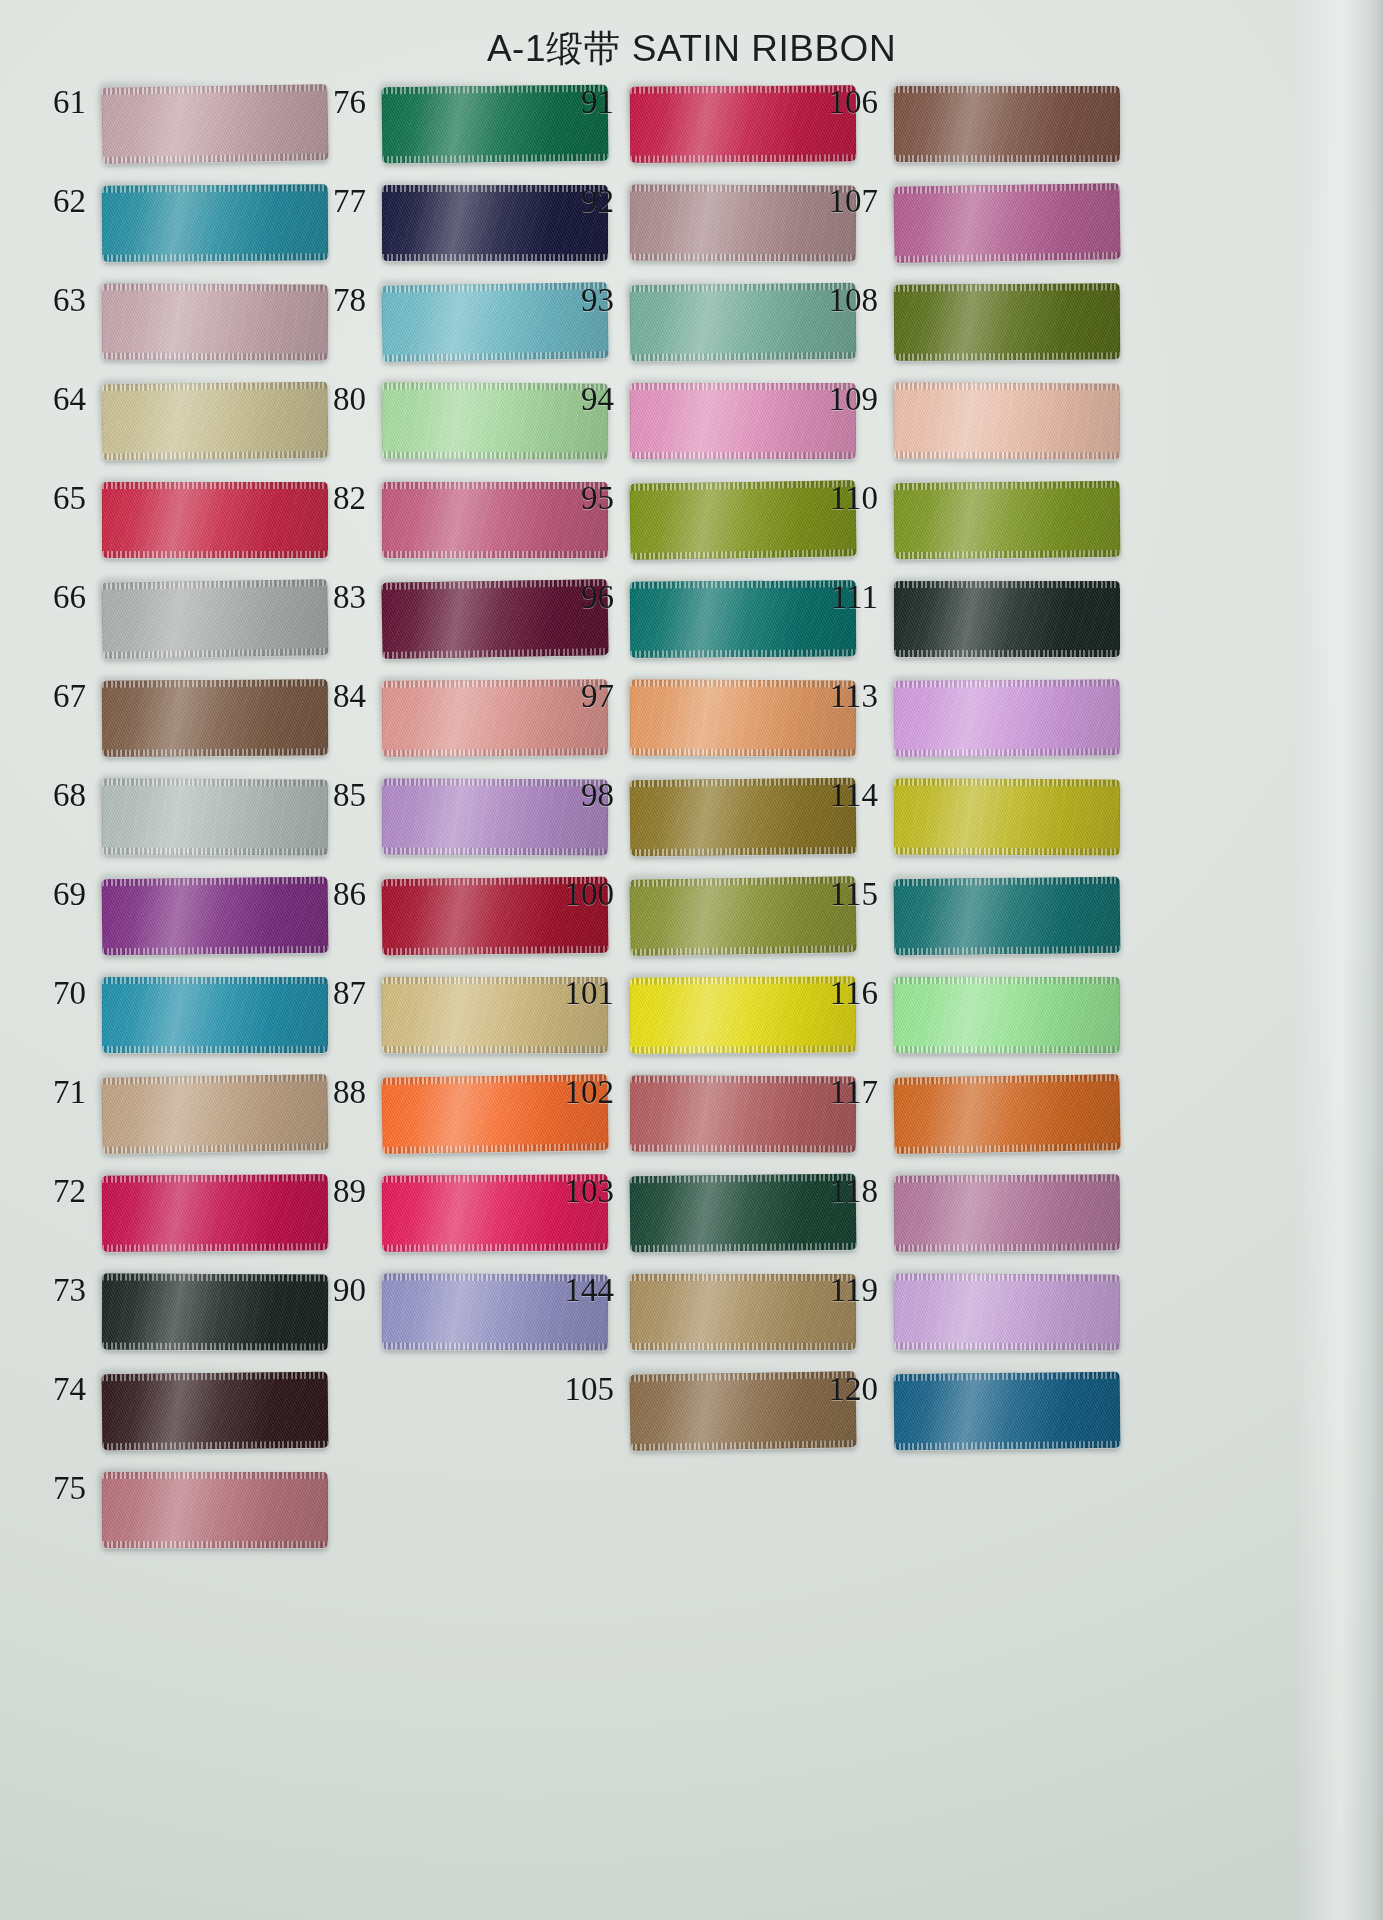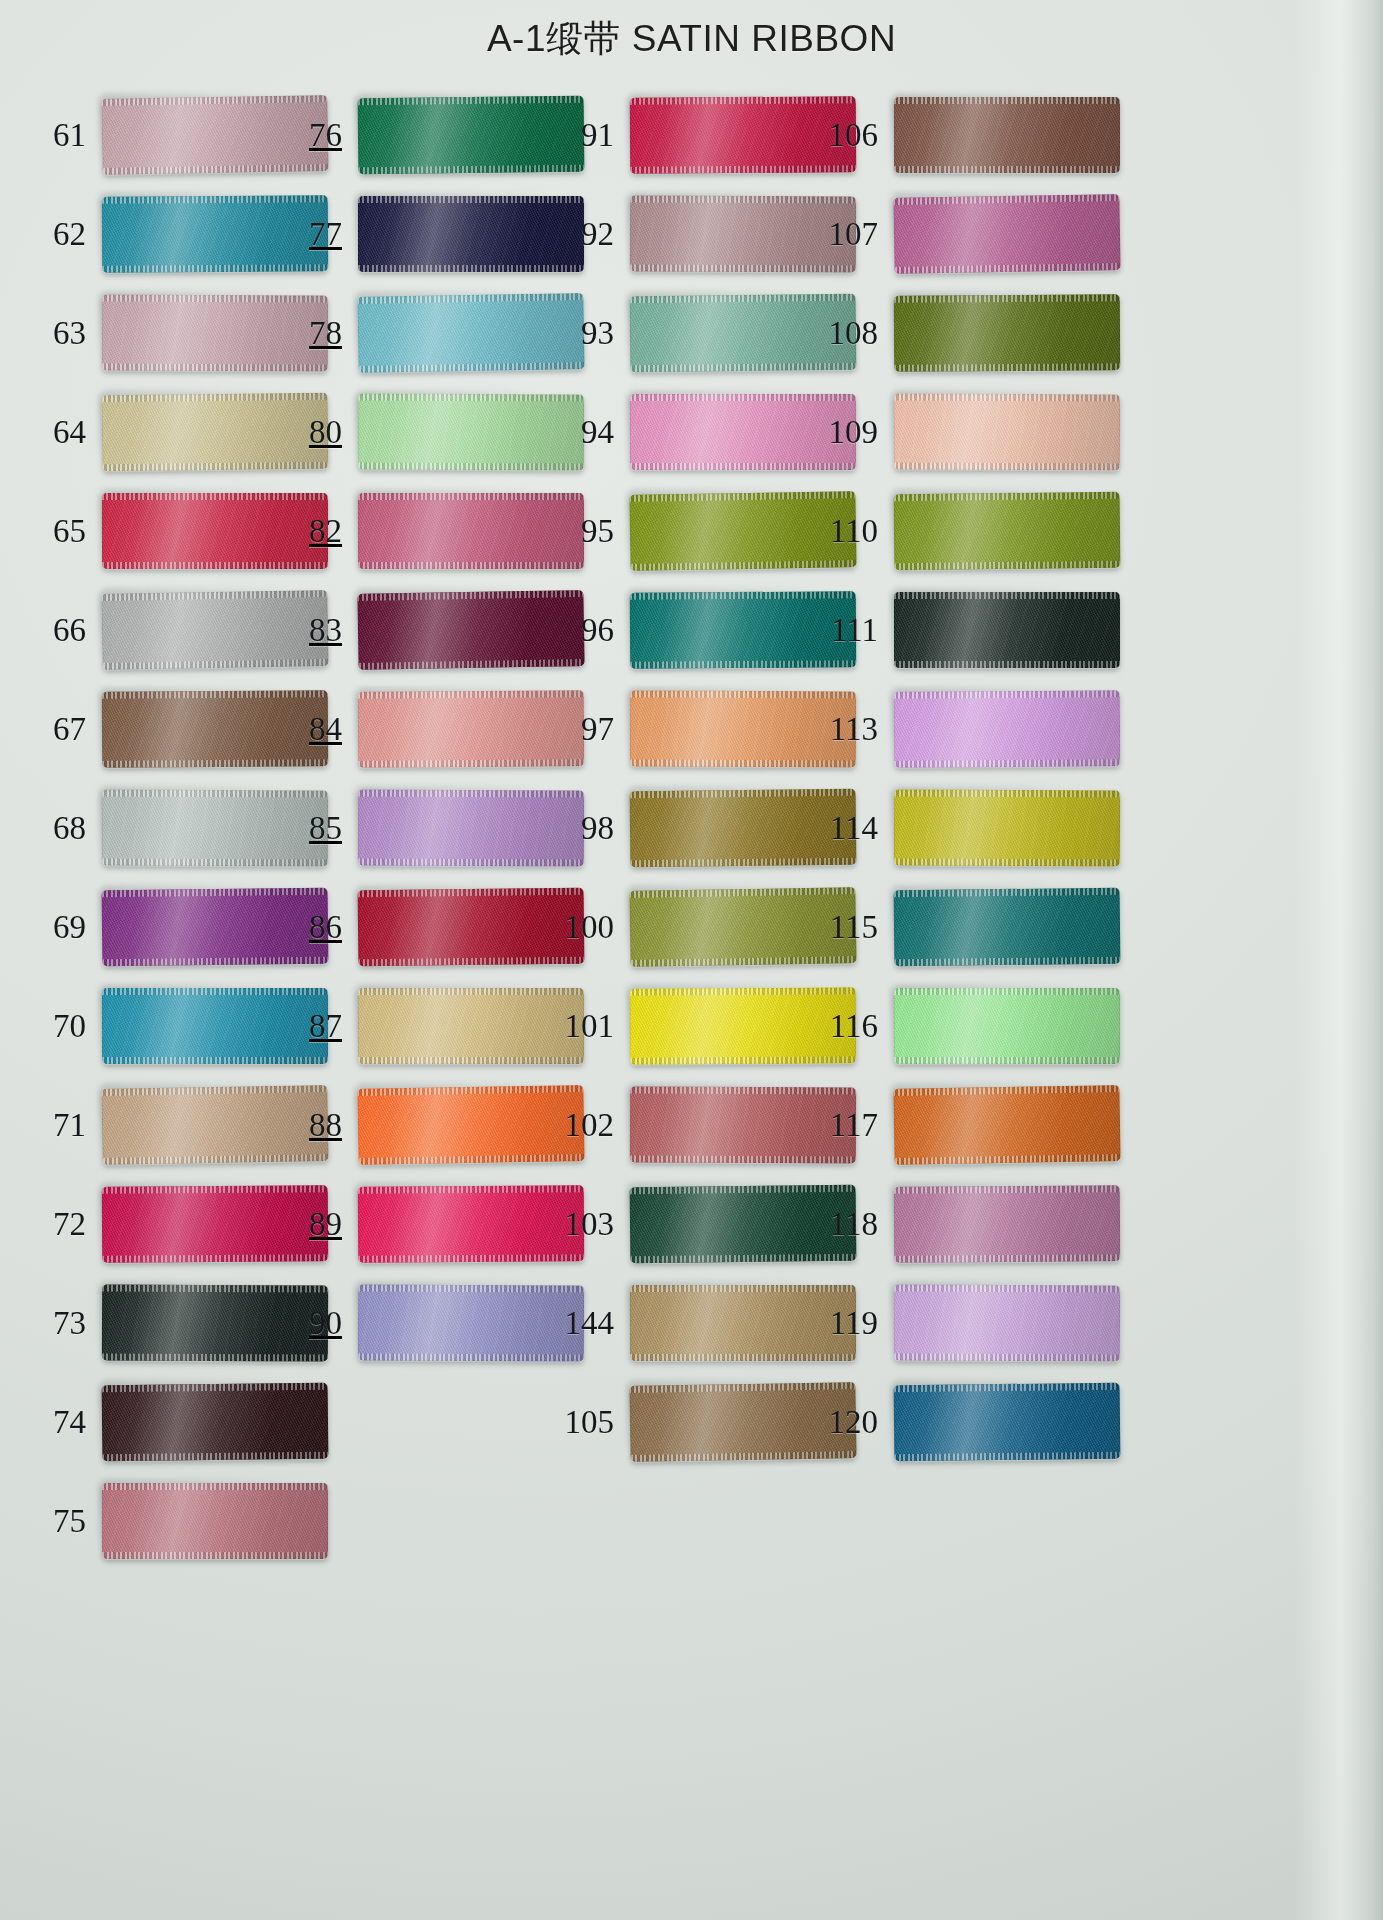--- a/index.html
+++ b/index.html
@@ -15,47 +15,47 @@
     position:absolute;inset:0;
     background:
       radial-gradient(130% 85% at 38% 22%, #e6eae7 0%, #dee3e0 45%, #d6dcd8 78%, #ccd3cf 100%);
   }
   #card:after{
     content:"";position:absolute;top:0;right:0;width:88px;height:100%;
     background:linear-gradient(90deg, rgba(255,255,255,0) 0%, rgba(244,247,245,.55) 52%, rgba(200,208,204,.55) 88%, rgba(176,185,181,.65) 100%);
     pointer-events:none;
   }
   #title{
-    position:absolute;left:0;right:0;top:14px;
+    position:absolute;left:0;right:0;top:24px;
     text-align:center;
     font-size:37px;
     letter-spacing:.5px;
     color:#1d1f1e;
     font-family:"Liberation Sans", sans-serif;
     font-weight:400;
     text-shadow:0 1px 1px rgba(255,255,255,.5);
   }
   #grid{
     position:absolute;
     left:0;top:86px;right:0;bottom:0;
   }
   .col{
     position:absolute;
     top:0;
     width:330px;
   }
   .col.c0{left:8px;}
-  .col.c1{left:264px;text-decoration:underline;}
+  .col.c1{left:288px;}
   .col.c2{left:536px;}
   .col.c3{left:800px;}
   .cell{
     position:relative;
     height:99px;
     display:flex;
-    align-items:center;
+    align-items:flex-start;
   }
   .num{
     width:78px;
     text-align:right;
     padding-right:16px;
     font-size:33px;
     color:#15181a;
     font-family:"Liberation Serif", serif;
     line-height:1;
     flex:0 0 auto;

